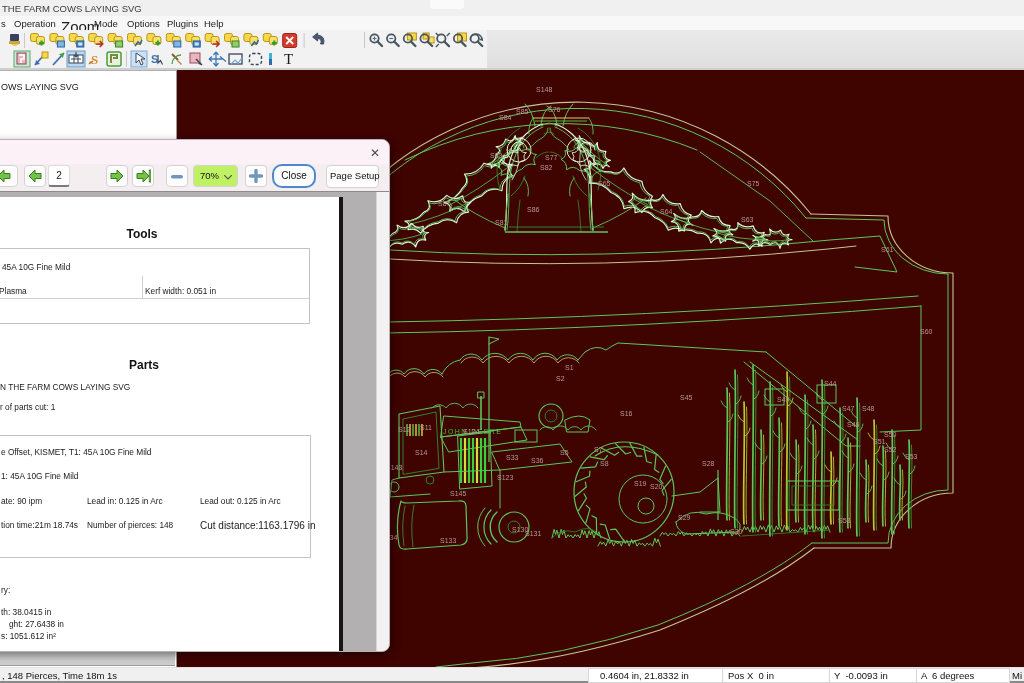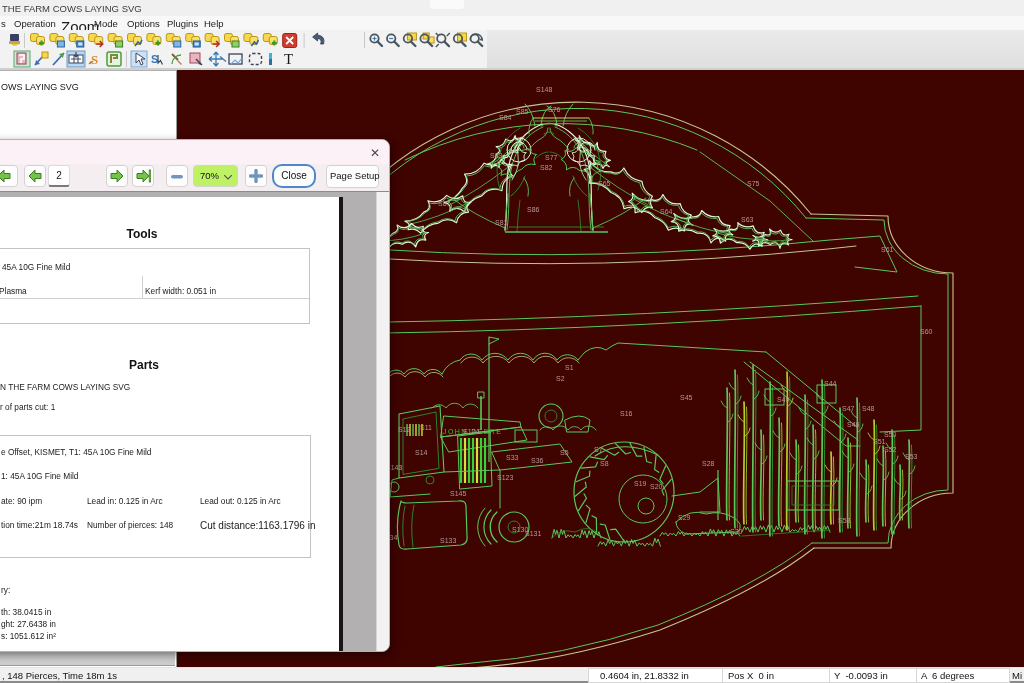--- a/index.html
+++ b/index.html
@@ -588,21 +588,21 @@
     <div class="t" style="left:20px;top:307px;font-size:8.3px;font-weight:normal;color:#1a1a1a;">e Offset, KISMET, T1: 45A 10G Fine Mild</div>
     <div class="t" style="left:20px;top:331px;font-size:8.3px;font-weight:normal;color:#1a1a1a;">1: 45A 10G Fine Mild</div>
     <div class="t" style="left:20px;top:356px;font-size:8.3px;font-weight:normal;color:#1a1a1a;">ate: 90 ipm</div>
     <div class="t" style="left:106px;top:356px;font-size:8.3px;font-weight:normal;color:#1a1a1a;">Lead in: 0.125 in Arc</div>
     <div class="t" style="left:219px;top:356px;font-size:8.3px;font-weight:normal;color:#1a1a1a;">Lead out: 0.125 in Arc</div>
     <div class="t" style="left:20px;top:380px;font-size:8.3px;font-weight:normal;color:#1a1a1a;">tion time:21m 18.74s</div>
     <div class="t" style="left:106px;top:380px;font-size:8.3px;font-weight:normal;color:#1a1a1a;">Number of pierces: 148</div>
     <div class="t" style="left:219px;top:380px;font-size:10px;font-weight:normal;color:#1a1a1a;">Cut distance:1163.1796 in</div>
     <div class="t" style="left:20px;top:445px;font-size:8.3px;font-weight:normal;color:#1a1a1a;">ry:</div>
     <div class="t" style="left:20px;top:467px;font-size:8.3px;font-weight:normal;color:#1a1a1a;">th: 38.0415 in</div>
-    <div class="t" style="left:20px;top:479px;font-size:8.3px;font-weight:normal;color:#1a1a1a;">ght: 27.6438 in</div>
+    <div class="t" style="left:20px;top:479px;font-size:8.3px;font-weight:normal;color:#1a1a1a;padding-left:8px;">ght: 27.6438 in</div>
     <div class="t" style="left:20px;top:491px;font-size:8.3px;font-weight:normal;color:#1a1a1a;">s: 1051.612 in²</div>
 </div>
 
 <div class="abs" style="left:0;top:667px;width:1024px;height:16px;background:#f1f0f1;border-top:1px solid #e3e3e3"></div>
 <div class="abs" style="left:0;top:681px;width:1024px;height:2px;background:#8a8a8a"></div>
 <div class="t" style="left:2px;top:670px;font-size:9.5px;color:#111">, 148 Pierces, Time 18m 1s</div>
 <div class="abs" style="left:588px;top:668px;width:134px;height:13px;background:#fff;border:1px solid #d7d7d7"></div>
 <div class="t" style="left:600px;top:670px;font-size:9.5px;color:#111">0.4604 in, 21.8332 in</div>
 <div class="abs" style="left:722px;top:668px;width:107px;height:13px;background:#fff;border:1px solid #d7d7d7"></div>
 <div class="t" style="left:728px;top:670px;font-size:9.5px;color:#111">Pos X  0 in</div>

